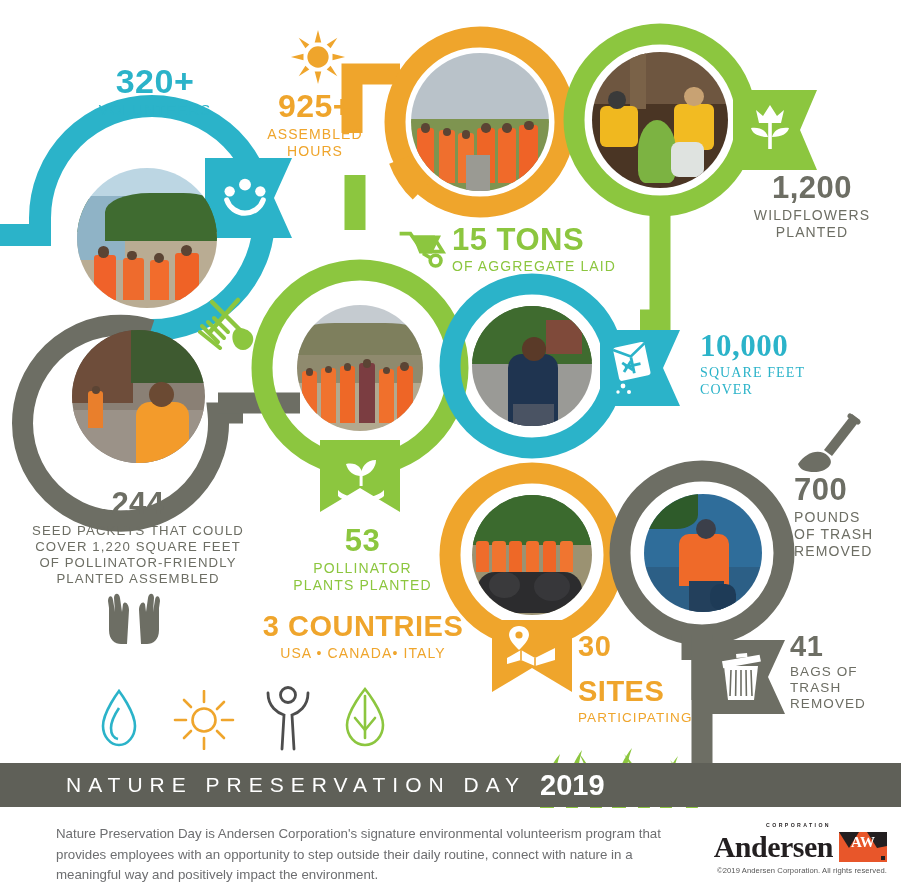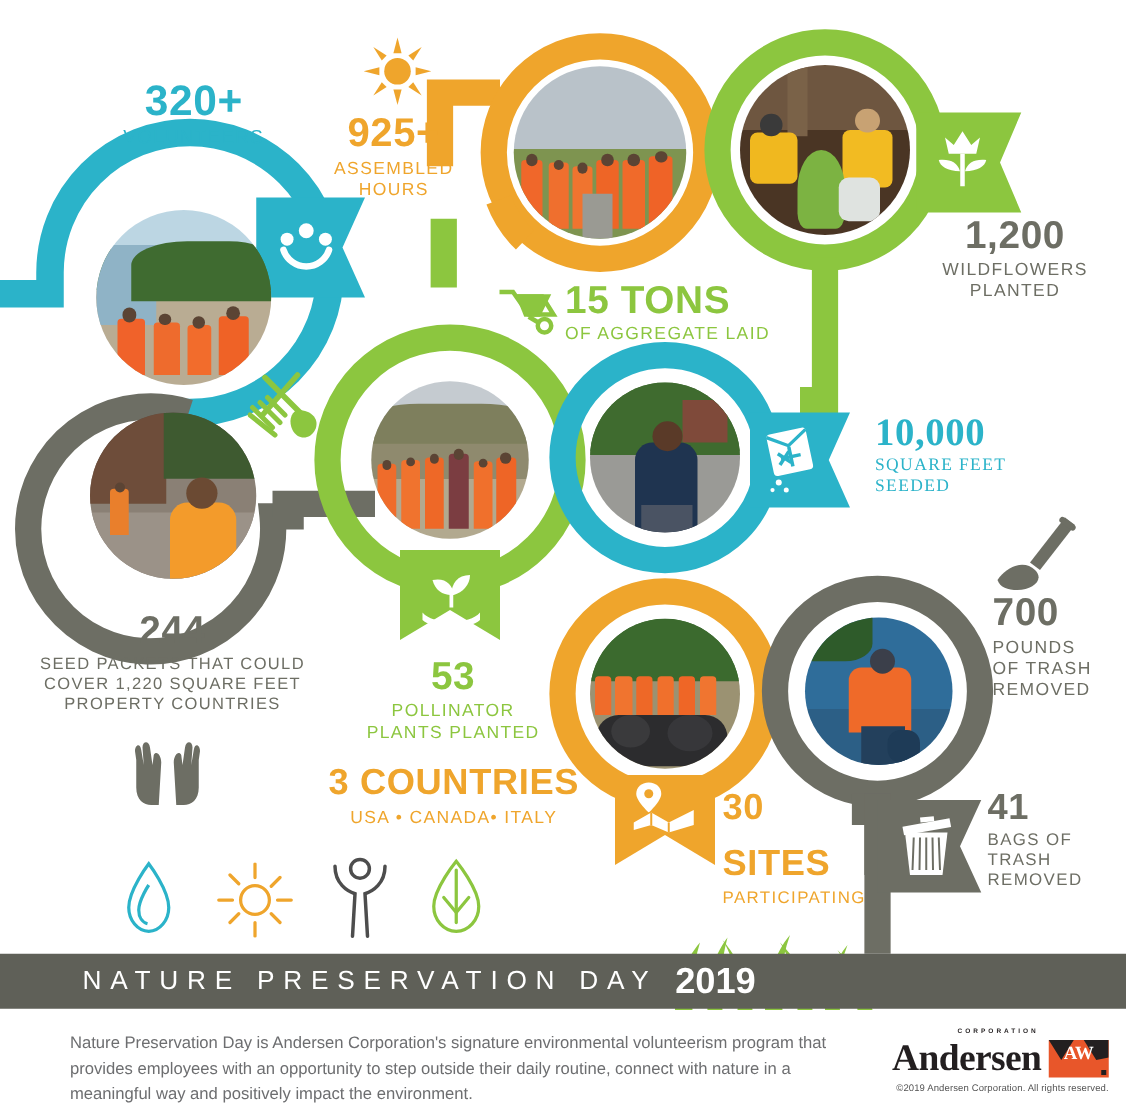--- a/index.html
+++ b/index.html
@@ -335,28 +335,29 @@
 
   <div class="stat" style="left:722px;top:172px;width:180px;text-align:center;">
     <div class="num c-grey" style="font-size:31px;">1,200</div>
     <div class="lbl c-grey" style="font-size:14px;margin-top:4px;">WILDFLOWERS</div>
     <div class="lbl c-grey" style="font-size:14px;">PLANTED</div>
   </div>
 
   <div class="stat" style="left:700px;top:330px;width:200px;text-align:left;font-family:Liberation Serif, serif;">
     <div class="num c-cyan" style="font-size:31px;">10,000</div>
     <div class="lbl c-cyan" style="font-size:14px;margin-top:4px;">SQUARE FEET</div>
-    <div class="lbl c-cyan" style="font-size:14px;">SEEDED</div>
+    <div class="lbl c-cyan" style="font-size:14px;">COVER</div>
   </div>
 
   <div class="stat" style="left:8px;top:488px;width:260px;text-align:center;">
     <div class="num c-grey" style="font-size:31px;">244</div>
     <div class="lbl c-grey" style="font-size:13.2px;margin-top:4px;">SEED PACKETS THAT COULD</div>
     <div class="lbl c-grey" style="font-size:13.2px;">COVER 1,220 SQUARE FEET</div>
-    <div class="lbl c-grey" style="font-size:13.2px;">PROPERTY COUNTRIES</div>
+    <div class="lbl c-grey" style="font-size:13.2px;">OF POLLINATOR-FRIENDLY</div>
+    <div class="lbl c-grey" style="font-size:13.2px;">PLANTED ASSEMBLED</div>
   </div>
 
   <div class="stat" style="left:280px;top:525px;width:165px;text-align:center;">
     <div class="num c-green" style="font-size:31px;">53</div>
     <div class="lbl c-green" style="font-size:14px;margin-top:4px;">POLLINATOR</div>
     <div class="lbl c-green" style="font-size:14px;">PLANTS PLANTED</div>
   </div>
 
   <div class="stat" style="left:794px;top:474px;width:120px;text-align:left;">
     <div class="num c-grey" style="font-size:31px;">700</div>

